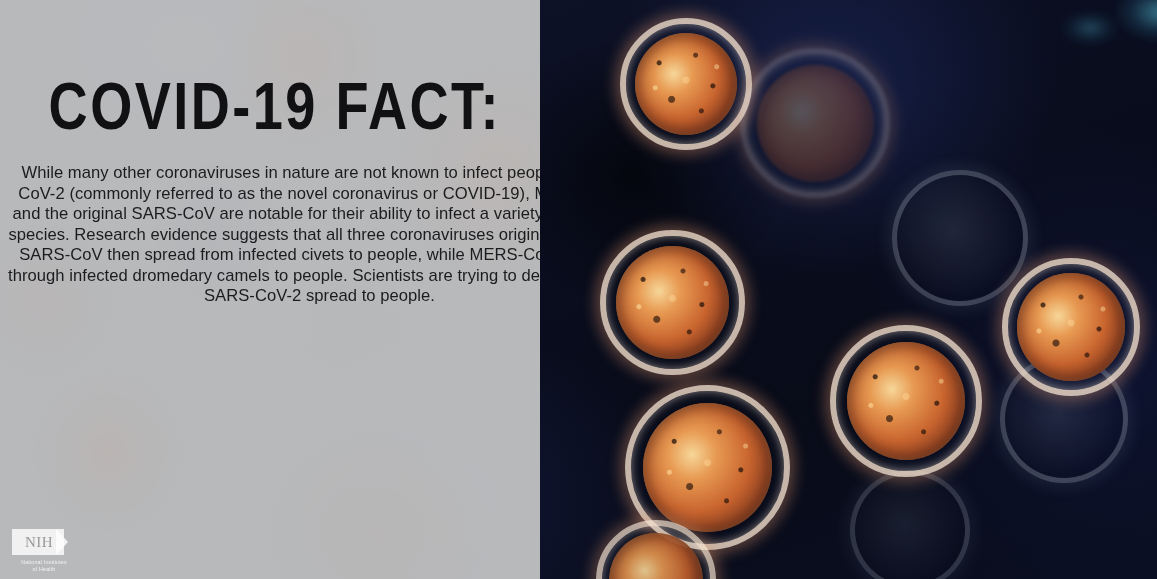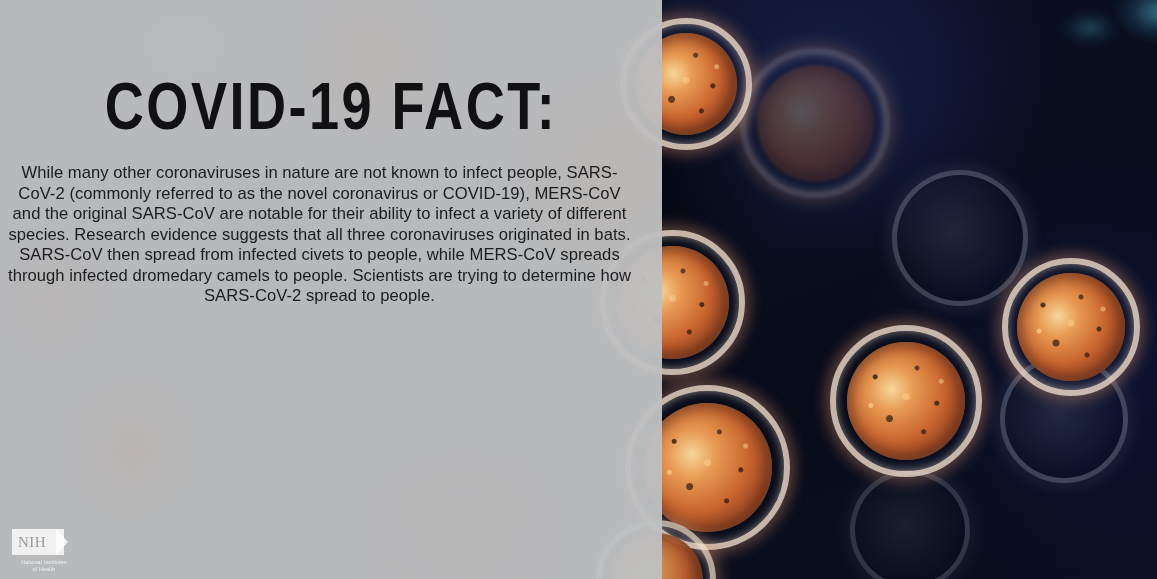--- a/index.html
+++ b/index.html
@@ -71,21 +71,21 @@
     box-shadow:0 0 16px 4px rgba(150,170,200,.12);
   }
   .teal-wisp{
     position:absolute;border-radius:50%;
     background:radial-gradient(ellipse at 50% 50%, rgba(90,200,225,.55) 0%, rgba(60,150,190,.18) 45%, rgba(10,20,40,0) 75%);
     filter:blur(3px);
   }
 
   
   .panel{
-    position:absolute;top:0;left:0;width:662px;height:579px;
+    position:absolute;top:0;left:0;width:540px;height:579px;
     background:rgba(196,197,199,.90);
     overflow:hidden;
   }
   .panel-bleed{               
     position:absolute;inset:0;opacity:.30;
     background:
       radial-gradient(ellipse 120px 130px at 56% 10%, rgba(208,150,120,.85) 0%, rgba(180,140,120,0) 68%),
       radial-gradient(ellipse 150px 160px at 92% 30%, rgba(214,152,116,.80) 0%, rgba(180,140,120,0) 70%),
       radial-gradient(ellipse 110px 120px at 20% 78%, rgba(205,140,110,.80) 0%, rgba(180,140,120,0) 70%),
       radial-gradient(ellipse 100px 110px at 8%  52%, rgba(186,136,118,.55) 0%, rgba(180,140,120,0) 72%),
@@ -123,21 +123,21 @@
   
   .nih{position:absolute;left:12px;top:529px;width:64px;}
   .nih-mark{
     position:relative;width:52px;height:26px;
     background:rgba(255,255,255,.80);
     display:flex;align-items:center;
   }
   .nih-mark .nih-text{
     font-family:"Liberation Serif","DejaVu Serif",serif;
     font-size:15px;font-weight:400;color:#9a9a9c;
-    letter-spacing:.5px;padding-left:6px;line-height:1;
+    letter-spacing:.5px;padding-left:13px;line-height:1;
   }
   .nih-arrow{
     position:absolute;left:44px;top:0;width:0;height:0;
     border-top:13px solid transparent;
     border-bottom:13px solid transparent;
     border-left:12px solid rgba(255,255,255,.80);
   }
   .nih-sub{
     margin-top:4px;width:64px;text-align:center;
     font-size:5.4px;line-height:7px;color:rgba(255,255,255,.82);

